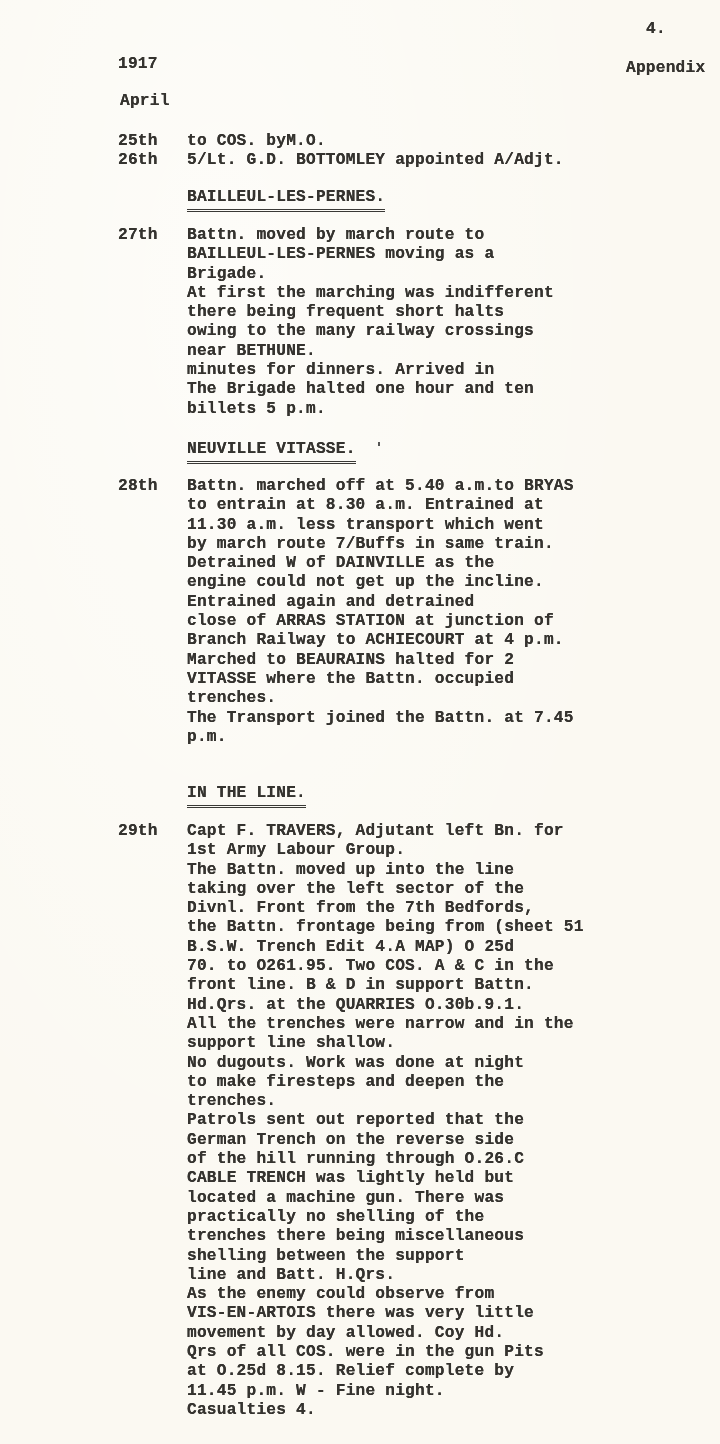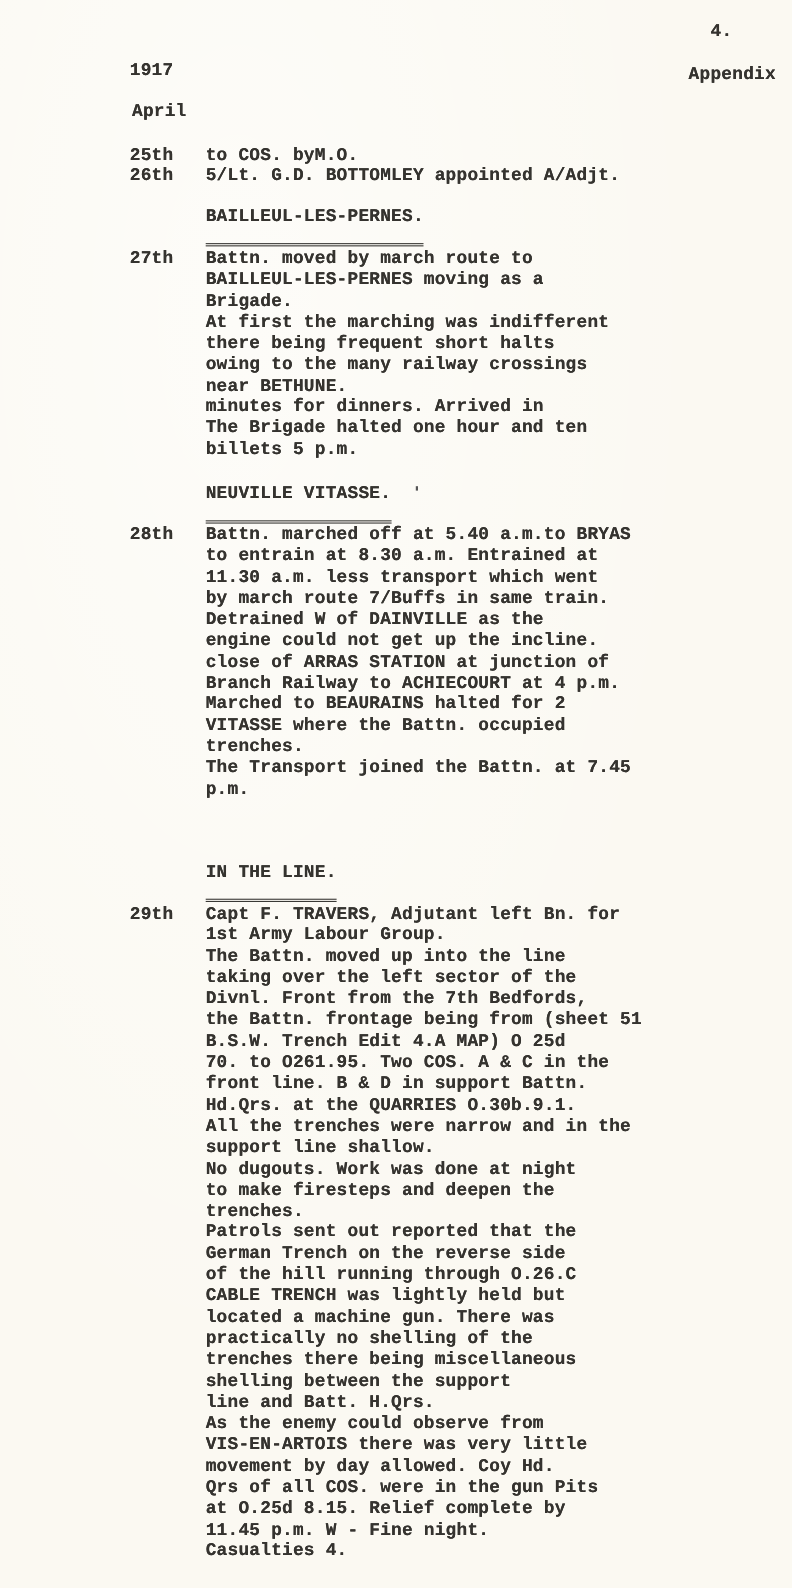--- a/index.html
+++ b/index.html
@@ -52,21 +52,21 @@
       position: absolute;
       left: 69px;
       top: 0;
     }
     .heading {
       position: absolute;
       left: 187px;
     }
     .heading .label {
       display: inline-block;
-      padding-bottom: 14px;
+      padding-bottom: 2px;
       border-bottom: 3px double #3a3936;
     }
     #dot-mark {
       left: 378px; top: 442px;
       width: 2px; height: 4px; background: #555;
     }
   </style>
 </head>
 <body>
 
@@ -111,20 +111,21 @@
   <div id="dot-mark" class="abs"></div>
   <div class="entry" style="top:477px;">
     <span class="date tx">28th</span>
     <div class="body">
       <div class="tx">Battn. marched off at 5.40 a.m.to BRYAS</div>
       <div class="tx">to entrain at 8.30 a.m. Entrained at</div>
       <div class="tx">11.30 a.m. less transport which went</div>
       <div class="tx">by march route 7/Buffs in same train.</div>
       <div class="tx">Detrained W of DAINVILLE as the</div>
       <div class="tx">engine could not get up the incline.</div>
+      <div class="tx">Entrained again and detrained</div>
       <div class="tx">close of ARRAS STATION at junction of</div>
       <div class="tx">Branch Railway to ACHIECOURT at 4 p.m.</div>
       <div class="tx">Marched to BEAURAINS halted for 2</div>
       <div class="tx">VITASSE where the Battn. occupied</div>
       <div class="tx">trenches.</div>
       <div class="tx">The Transport joined the Battn. at 7.45</div>
       <div class="tx">p.m.</div>
     </div>
   </div>
 

